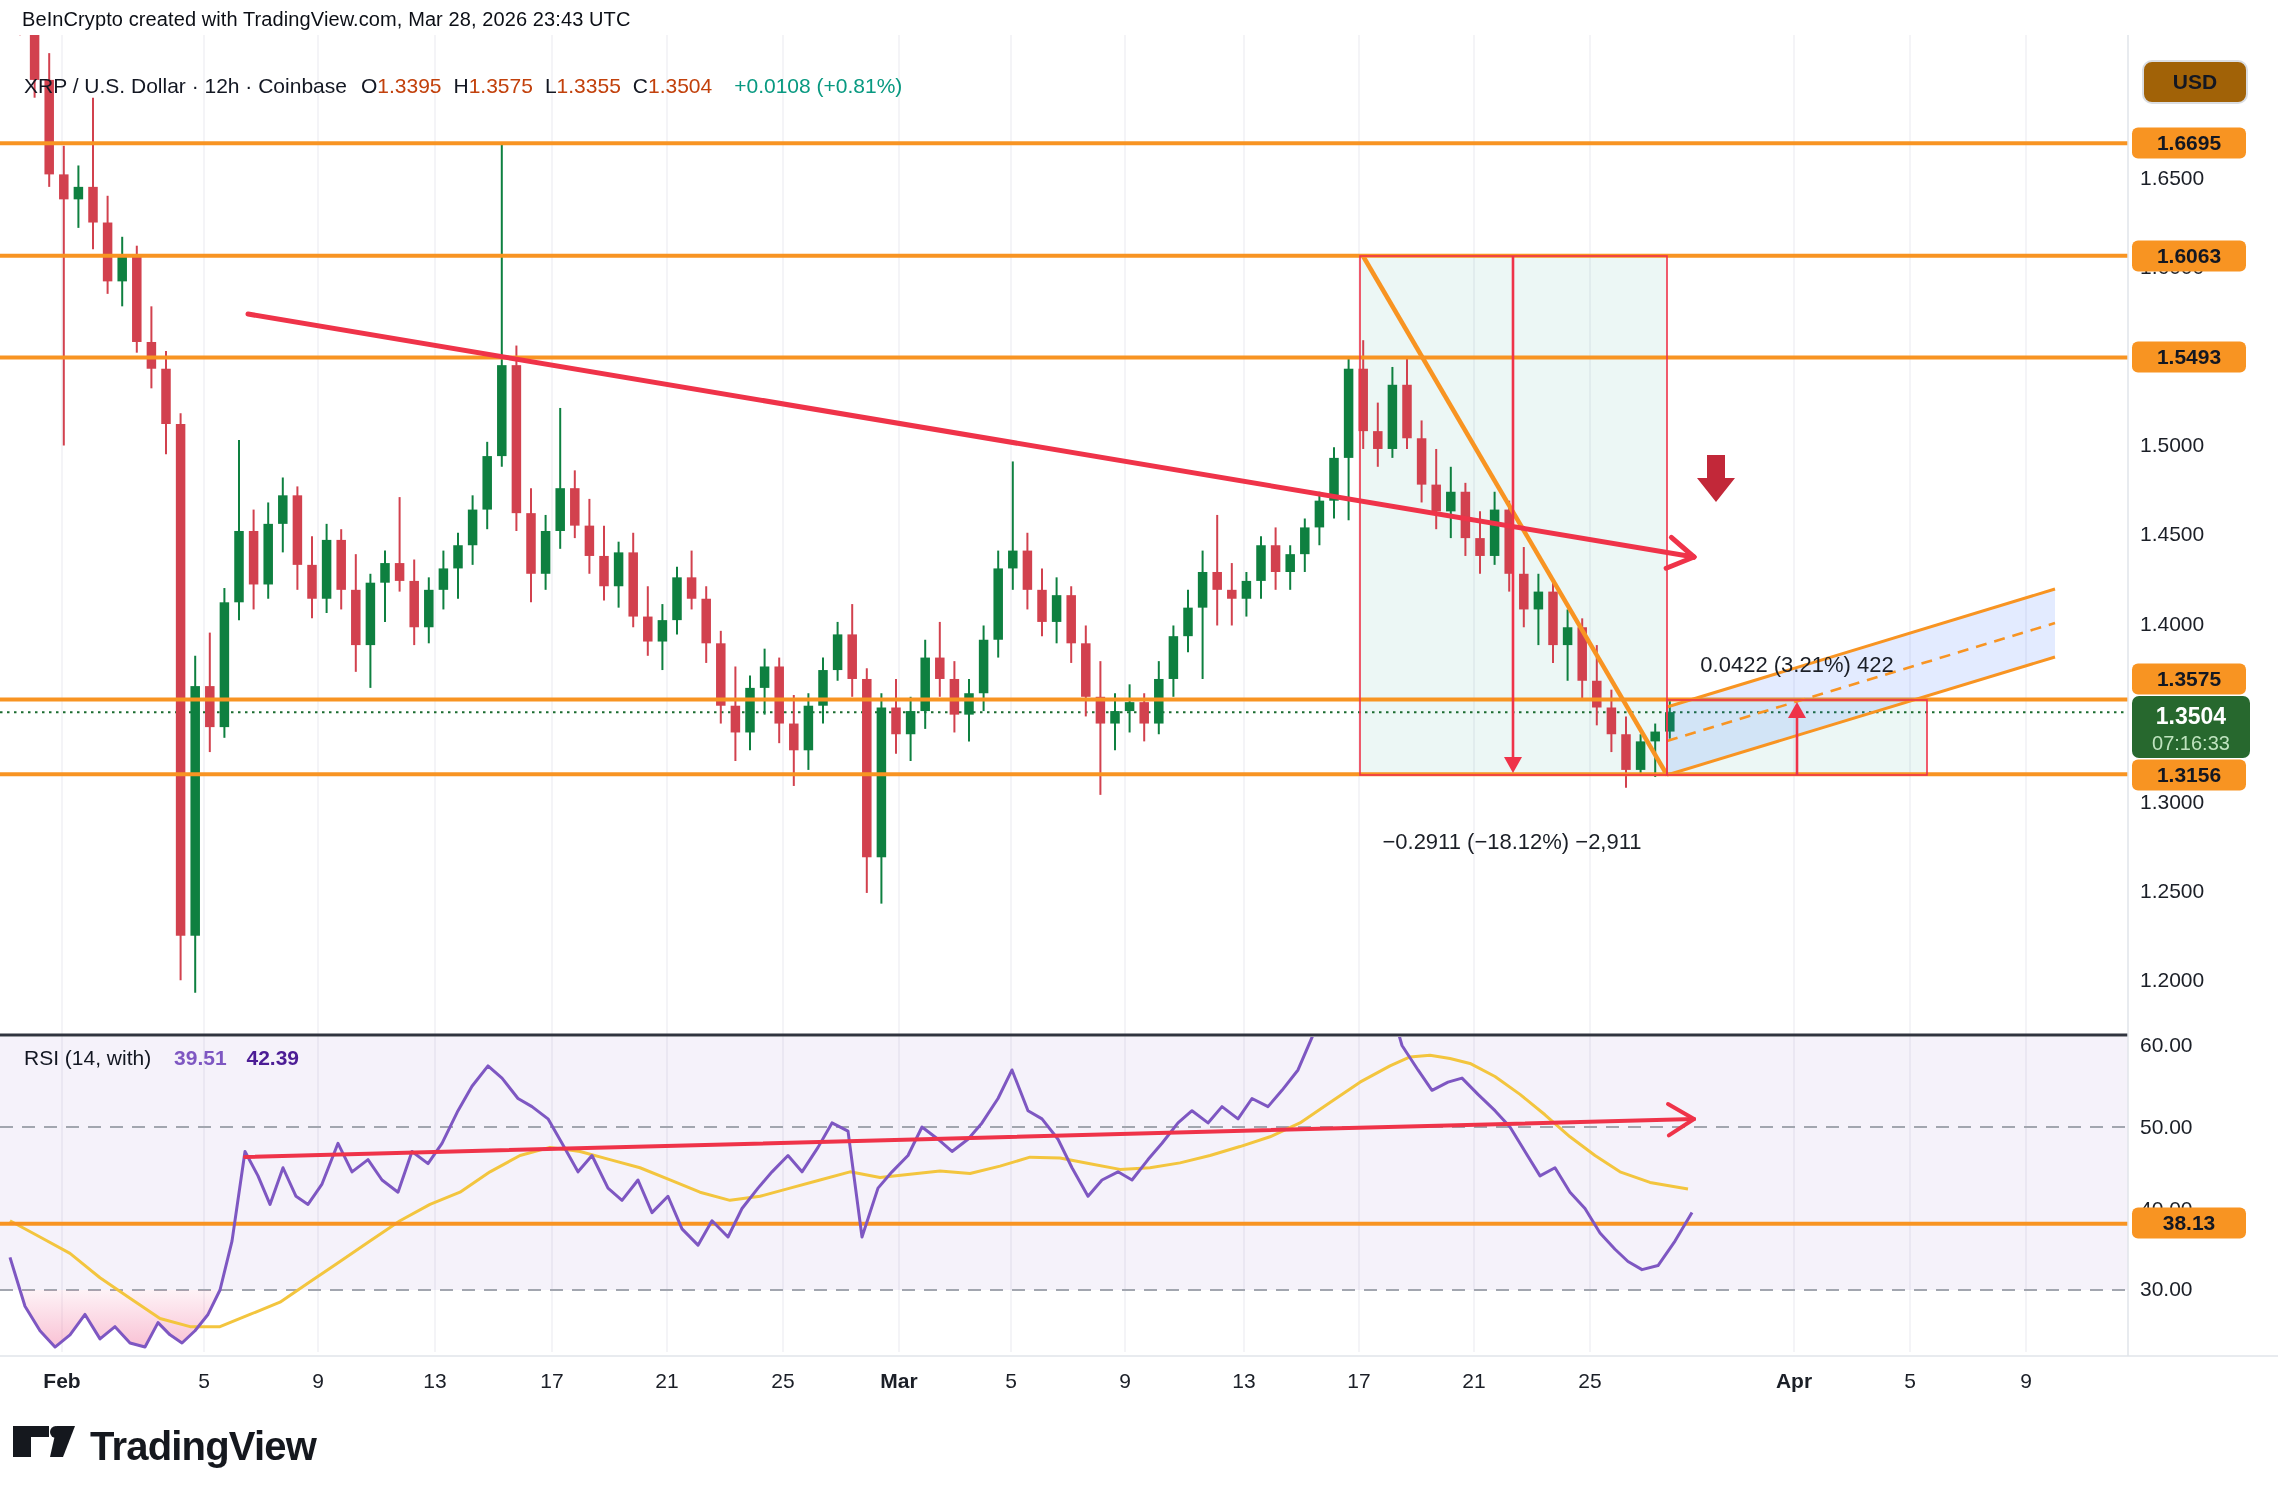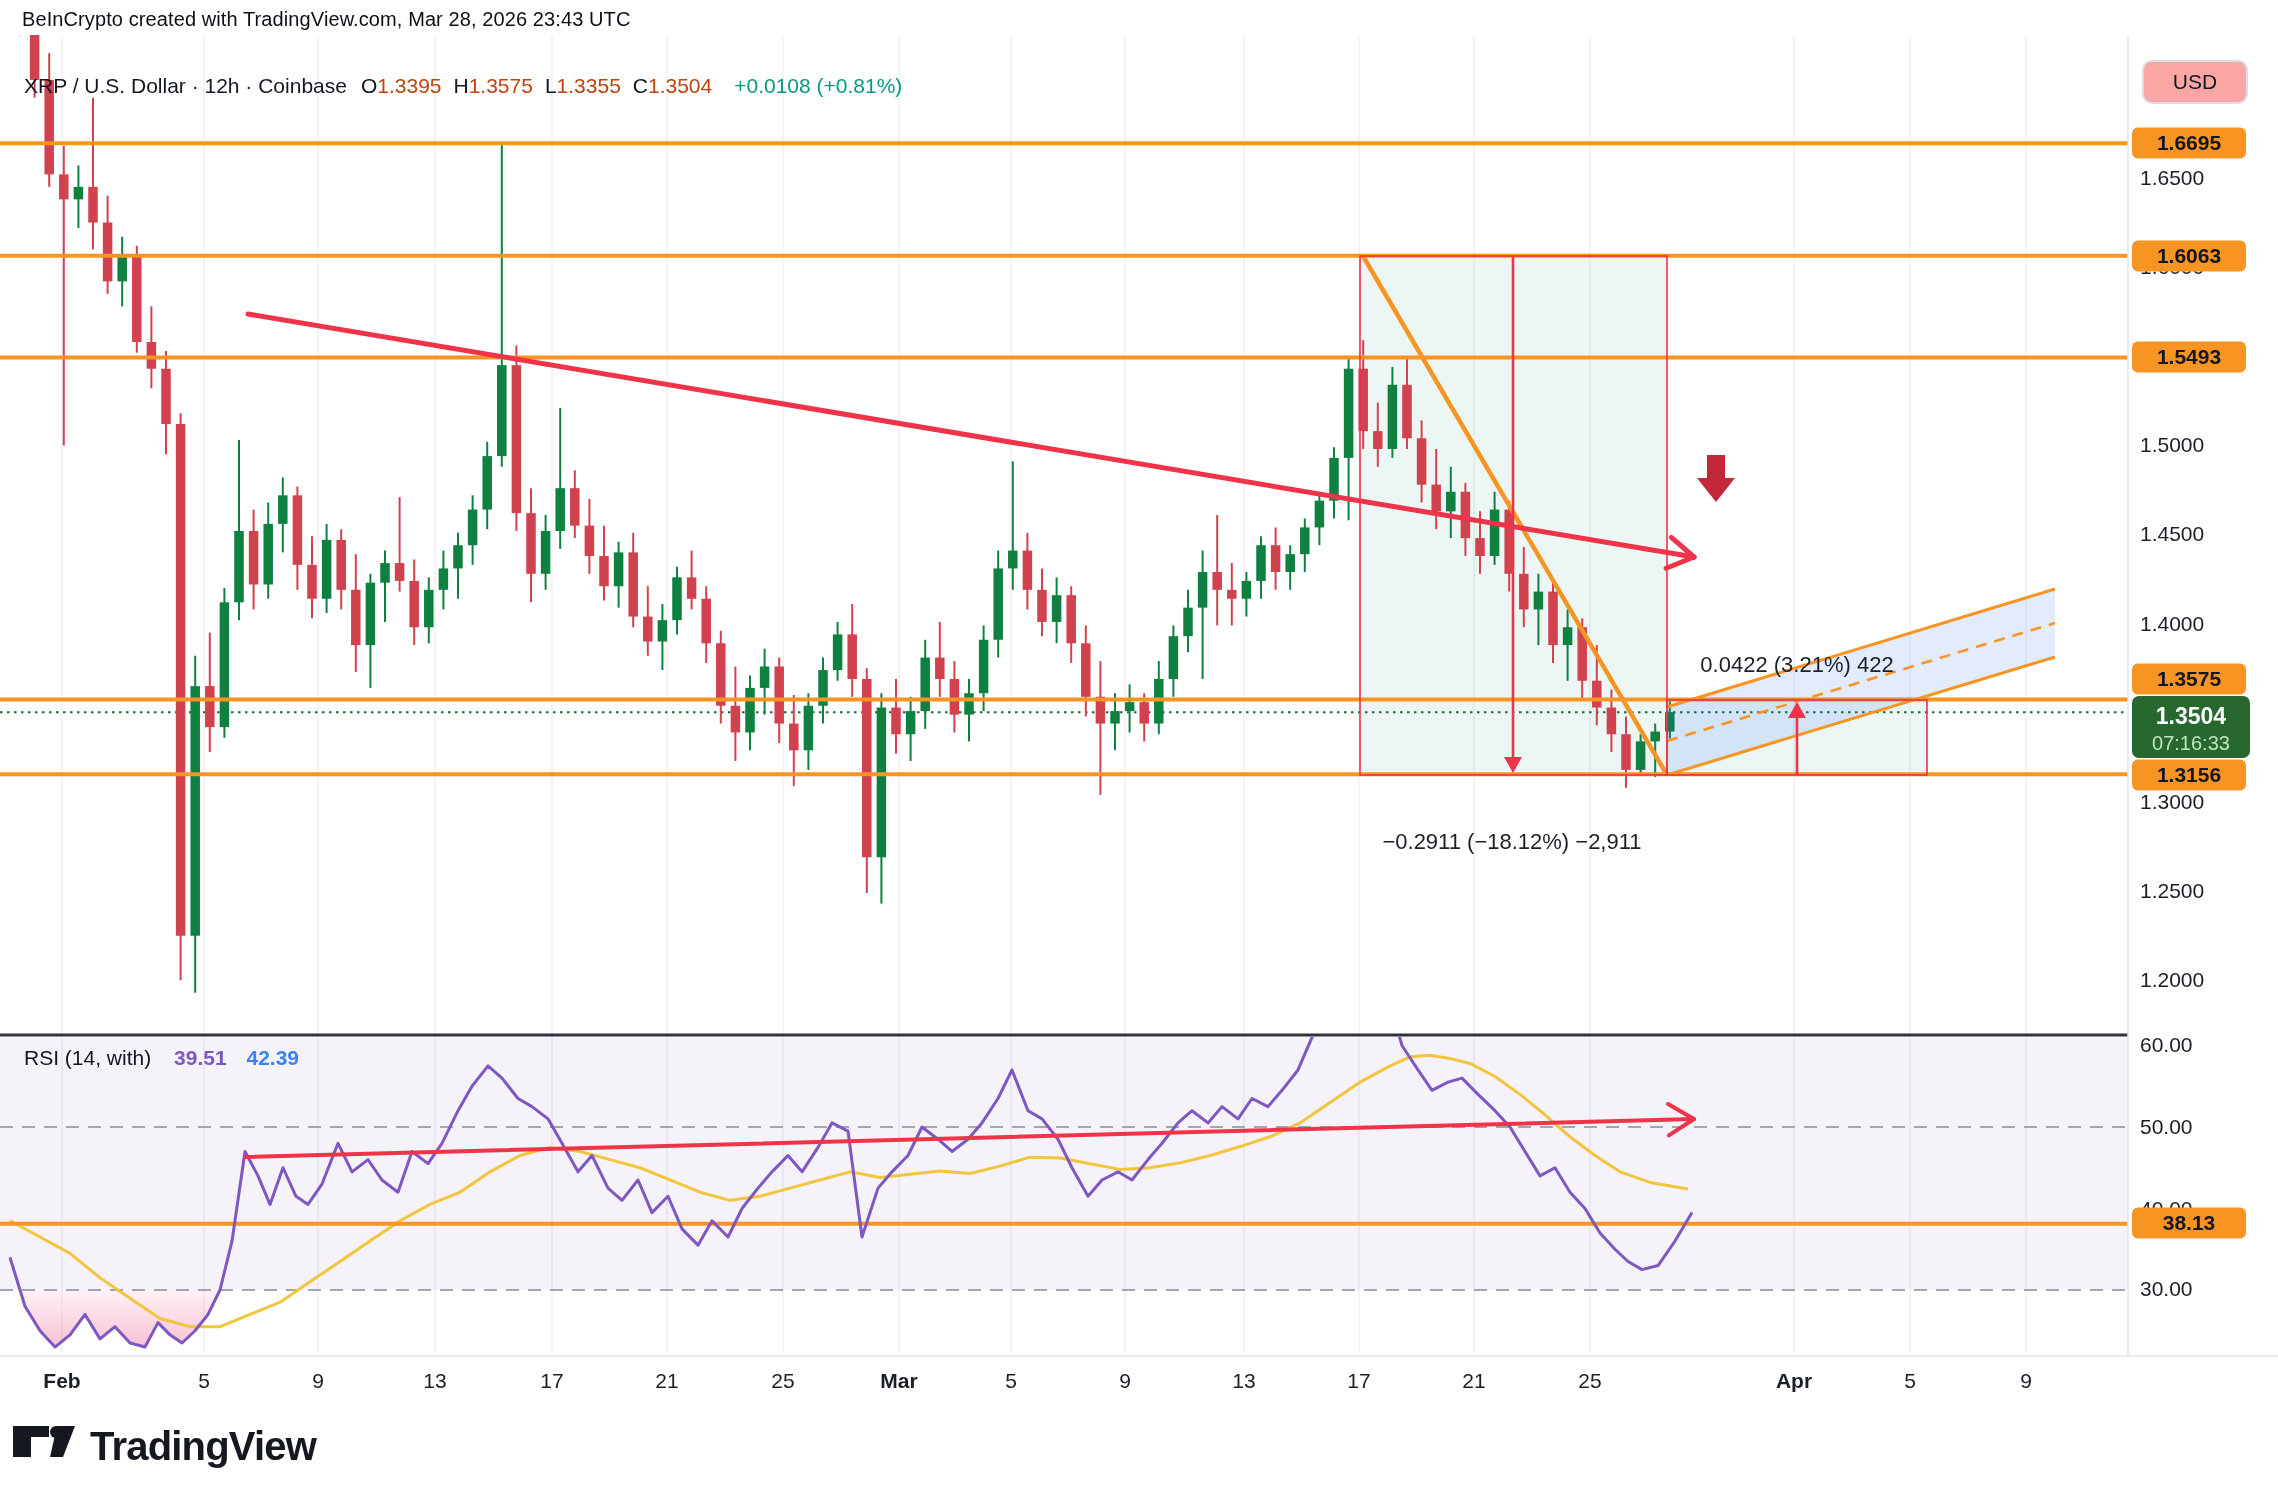--- a/index.html
+++ b/index.html
@@ -7,24 +7,24 @@
   #stage{position:relative;width:2278px;height:1510px;background:#fff;overflow:hidden;}
   #chart-svg{position:absolute;left:0;top:0;}
   .hdr{position:absolute;left:22px;top:8px;font-size:20px;color:#0c0f16;letter-spacing:.1px;}
   .legend{position:absolute;left:24px;top:74px;font-size:21px;color:#131722;white-space:nowrap;}
   .legend .val{color:#c2410c;}
   .legend .chg{color:#089981;margin-left:10px;}
   .legend .sym{margin-right:14px;}
   .legend .pair{margin-right:12px;}
   .usd-btn{position:absolute;left:2142px;top:60px;width:106px;height:44px;border:2px solid #dadde2;
     border-radius:10px;display:flex;align-items:center;justify-content:center;
-    font-size:21px;font-weight:400;color:#131722;background:#fca5a5;box-sizing:border-box;}
+    font-size:21px;font-weight:700;color:#131722;background:#a16207;box-sizing:border-box;}
   .rsi-legend{position:absolute;left:24px;top:1046px;font-size:21px;color:#131722;white-space:nowrap;}
   .rsi-legend .v1{color:#7e57c2;margin-left:17px;font-weight:600;}
-  .rsi-legend .v2{color:#3b82f6;margin-left:14px;font-weight:600;}
+  .rsi-legend .v2{color:#4c1d95;margin-left:14px;font-weight:600;}
   .footer{position:absolute;left:12px;top:1424px;display:flex;align-items:flex-start;}
   .footer .brand{font-size:40px;font-weight:800;color:#15181e;margin-left:14px;letter-spacing:-0.8px;}
 </style>
 </head>
 <body>
 
 <div id="stage">
 
   <svg id="chart-svg" width="2278" height="1510" viewBox="0 0 2278 1510">
       <defs>

